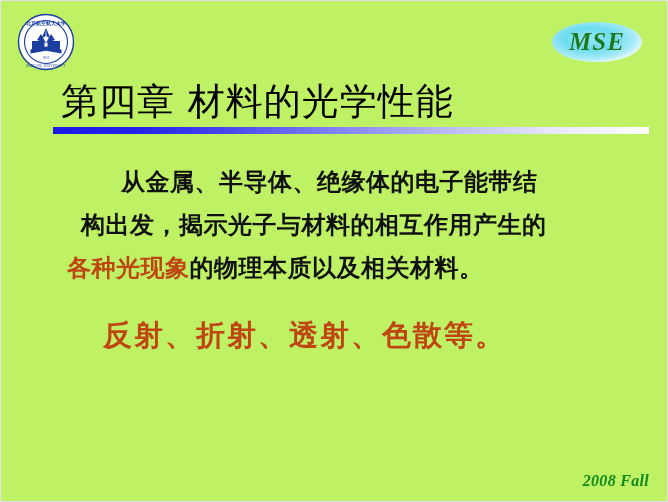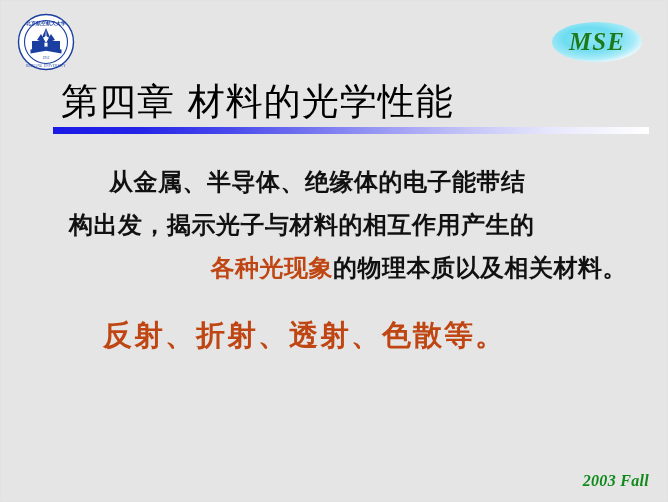--- a/index.html
+++ b/index.html
@@ -7,21 +7,21 @@
     padding: 0;
     background: #ffffff;
   }
   body {
     font-family: "DejaVu Sans", "Liberation Sans", sans-serif;
   }
   #slide {
     position: relative;
     width: 668px;
     height: 502px;
-    background: #e5e5e5;
+    background: #bef264;
     border: 1px solid #e2e2e2;
     box-sizing: border-box;
     overflow: hidden;
   }
 
   
   #univ-logo {
     position: absolute;
     left: 16px;
     top: 12px;
@@ -82,36 +82,36 @@
         #4a4aec 30%,
         #8a8af2 50%,
         #c0c0f8 68%,
         #e8e8fd 84%,
         #ffffff 100%);
   }
 
   
   #body-paragraph {
     position: absolute;
-    left: 46px;
+    left: 58px;
     top: 160px;
     width: 580px;
     font-family: "DejaVu Sans", "Liberation Sans", sans-serif;
     font-weight: bold;
     font-size: 24px;
     line-height: 43px;
     color: #111111;
     letter-spacing: 0.5px;
   }
   #body-paragraph .line {
     white-space: nowrap;
   }
   #body-paragraph .line-1 { padding-left: 62px; }
   #body-paragraph .line-2 { padding-left: 8px; margin-left: 14px; }
-  #body-paragraph .line-3 { padding-left: 8px; text-align: right; }
+  #body-paragraph .line-3 { padding-left: 8px; }
   .accent-word {
     color: #bf4512;
   }
 
   
   #highlight-line {
     position: absolute;
     left: 46px;
     top: 314px;
     width: 580px;
@@ -195,16 +195,16 @@
 
   <div id="body-paragraph">
     <div class="line line-1">从金属、半导体、绝缘体的电子能带结</div>
     <div class="line line-2">构出发，揭示光子与材料的相互作用产生的</div>
     <div class="line line-3"><span class="accent-word">各种光现象</span><span>的物理本质以及相关材料。</span></div>
   </div>
 
   <div id="highlight-line">反射、折射、透射、色散等。</div>
 
   <div id="footer">
-    <span class="footer-line">2003 Fall</span>
+    <span class="footer-line">2008 Fall</span>
   </div>
 
 </div>
 
 </body></html>

